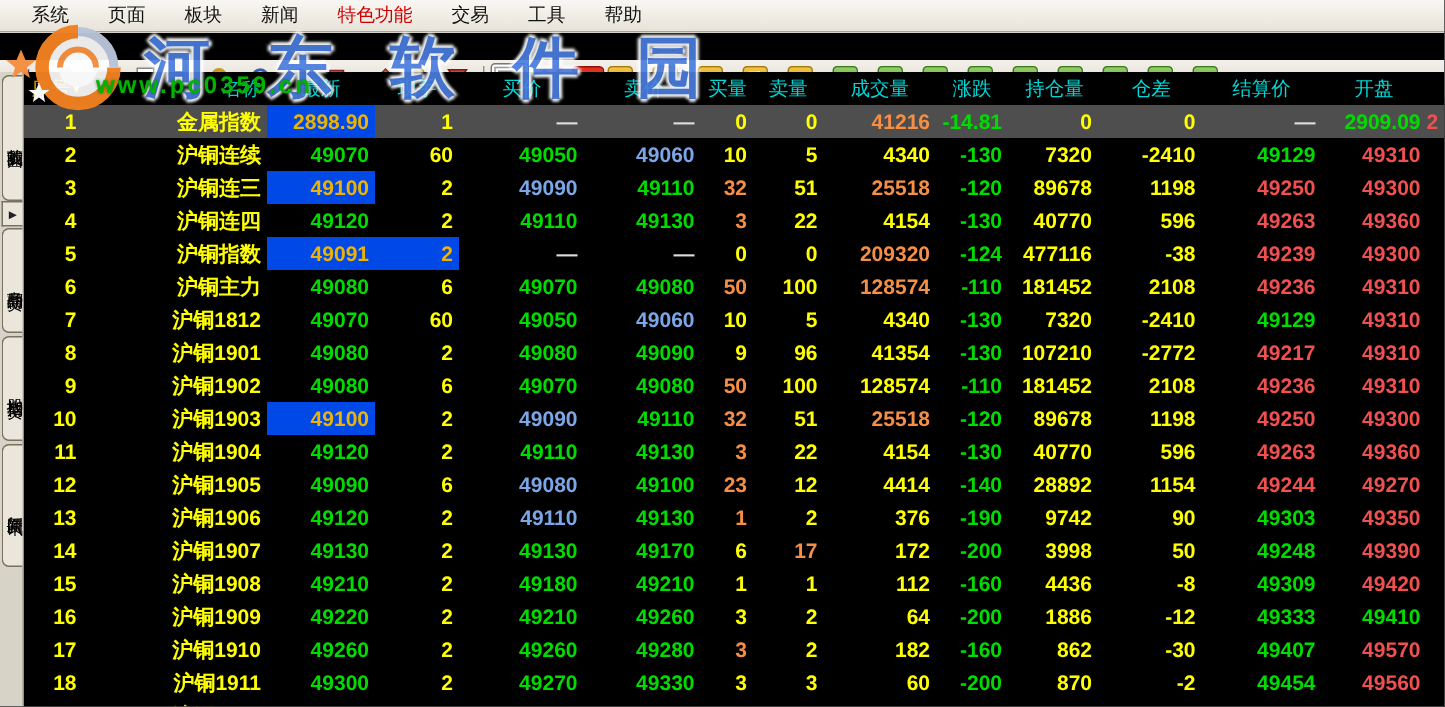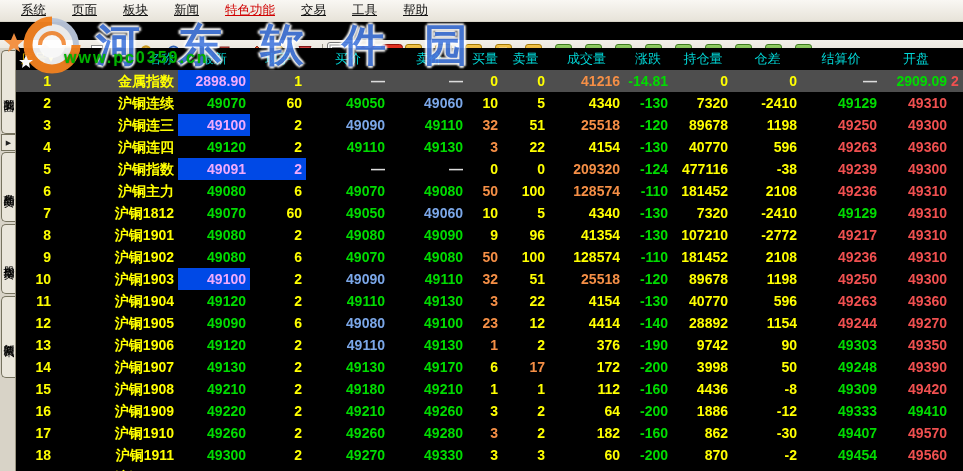--- a/index.html
+++ b/index.html
@@ -2,21 +2,21 @@
 <html><head>
 <meta charset="utf-8">
 <style>
   html,body{margin:0;padding:0;background:#888;}
   .app{position:relative;width:963px;height:471px;overflow:hidden;background:#000;
        font-family:"Liberation Sans","DejaVu Sans",sans-serif;-webkit-font-smoothing:none;}
   
   .menubar{position:absolute;left:0;top:0;width:963px;height:22px;
            background:linear-gradient(#f9f7f3,#e7e3d9);display:flex;align-items:center;
            padding-left:8px;box-sizing:border-box;border-bottom:1px solid #d6d2c6;}
-  .menu-item{font-size:12.5px;color:#101010;padding:2px 13px;white-space:nowrap;cursor:default;text-decoration:underline;}
+  .menu-item{font-size:12.5px;color:#101010;padding:2px 13px;white-space:nowrap;cursor:default;}
   .menu-item.accent{color:#d00000;}
   
   .toolbar{position:absolute;left:0;top:40px;width:963px;height:26px;
            background:linear-gradient(#f3f0ea,#dcd7cb);display:flex;align-items:center;
            padding-left:6px;box-sizing:border-box;border-bottom:1px solid #97927f;}
   .tbtn{width:26px;height:22px;display:flex;align-items:center;justify-content:center;flex:0 0 auto;}
   .tbtn svg{display:block;}
   .tbtn.active{background:#fdfdfa;border:1px solid #777;border-radius:3px;box-sizing:border-box;}
   .sep{width:1px;height:18px;background:#9a958a;margin:0 4px;flex:0 0 auto;}
   .pbtn{width:17px;height:17px;border-radius:3px;color:#fff;font-weight:bold;font-size:10px;
@@ -46,21 +46,21 @@
   .sort-arrow{font-size:8px;color:#ffe400;vertical-align:1px;}
   .td{font-size:14px;font-weight:bold;text-align:right;padding-right:4px;white-space:nowrap;
       box-sizing:border-box;overflow:hidden;}
   .td:nth-child(1){padding-right:9px;}
   .td:nth-child(5),.td:nth-child(6){padding-right:5px;}
   .td:nth-child(11){padding-right:6px;}
   .td:nth-child(15){text-align:left;padding:0;overflow:visible;}
   .tr.selected{background:#4e4e4e;}
   .c-y{color:#ffff00}.c-g{color:#00dc00}.c-r{color:#f05050}
   .c-b{color:#7ba7e8}.c-o{color:#f58f46}.c-w{color:#dcdcdc}
-  .td.hl{background:#0049e6;color:#f0abfc;}
+  .td.hl{background:#0049e6;color:#eab308;}
   
   .wm{position:absolute;z-index:50;pointer-events:none;}
   .wm-title{left:96px;top:16px;font-size:44px;font-weight:bold;color:#4a7de0;
       letter-spacing:38px;white-space:nowrap;opacity:.92;
       text-shadow:-2px 0 2px #fff,2px 0 2px #fff,0 -2px 2px #fff,0 2px 2px #fff;}
   .wm-url{left:64px;top:49px;font-size:16px;font-weight:bold;color:#00b400;letter-spacing:2px;
       text-shadow:0 0 2px rgba(0,60,0,.6);}
   .wm-logo{left:2px;top:15px;opacity:.97;}
 </style>
 </head>

